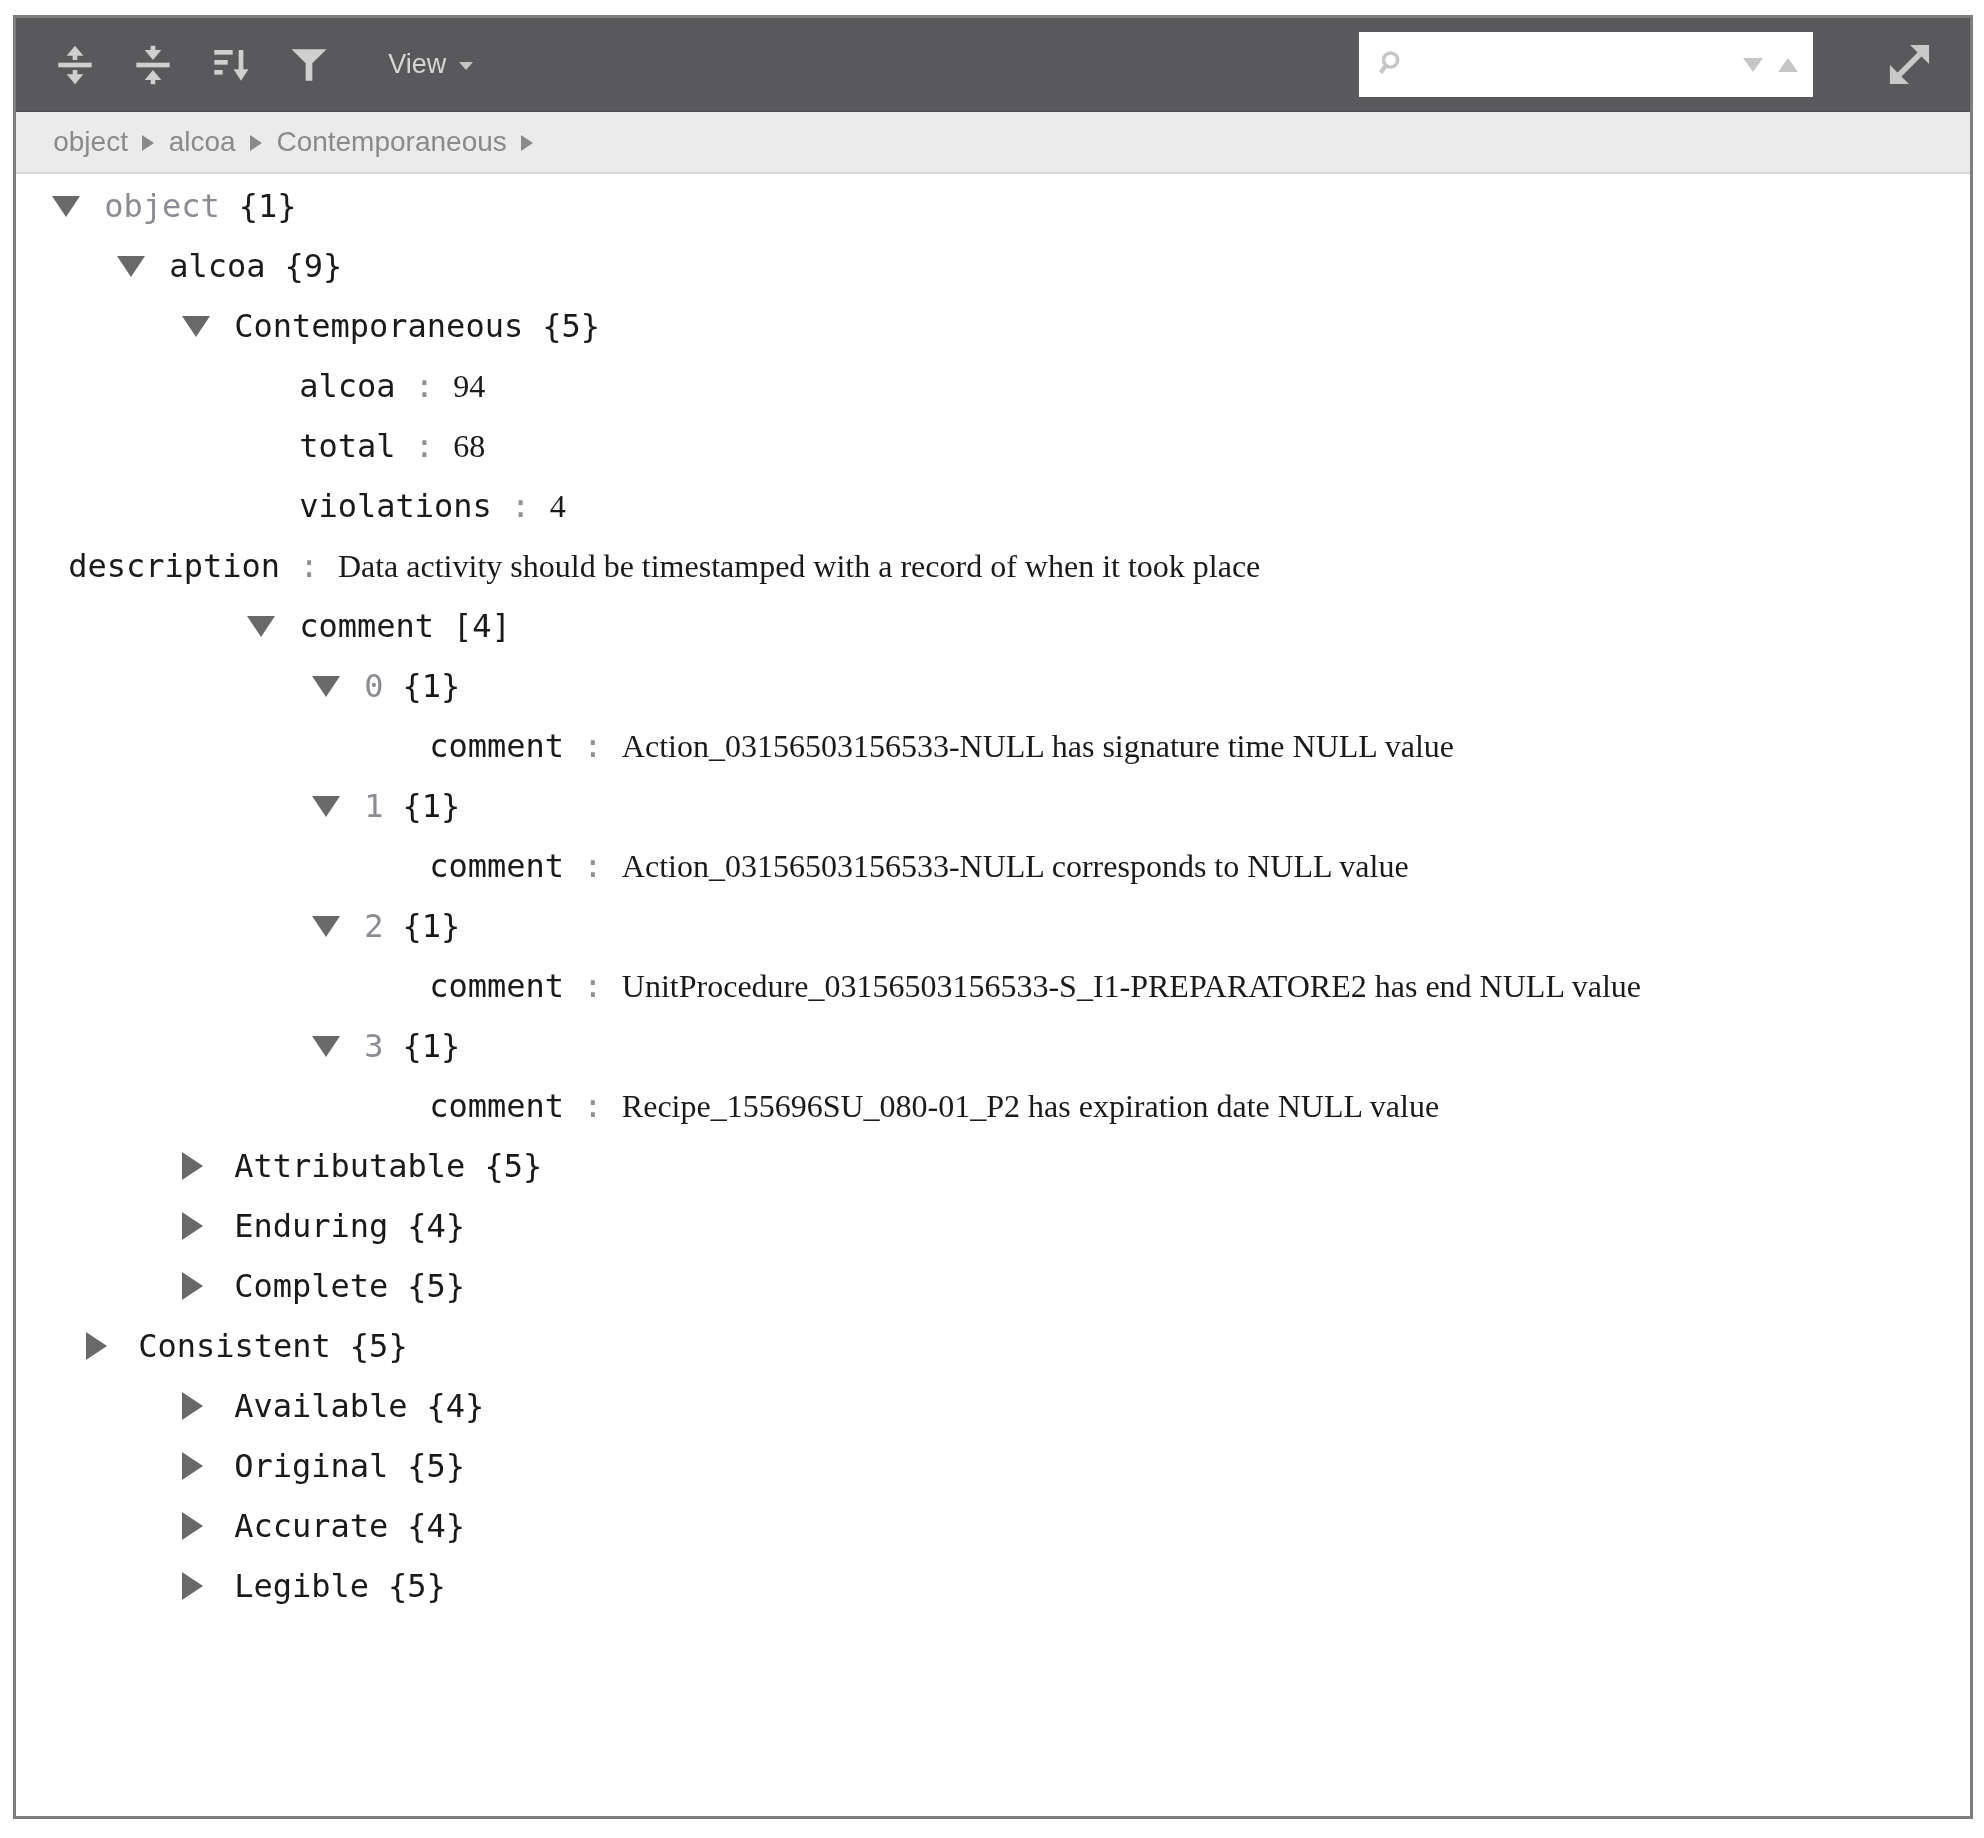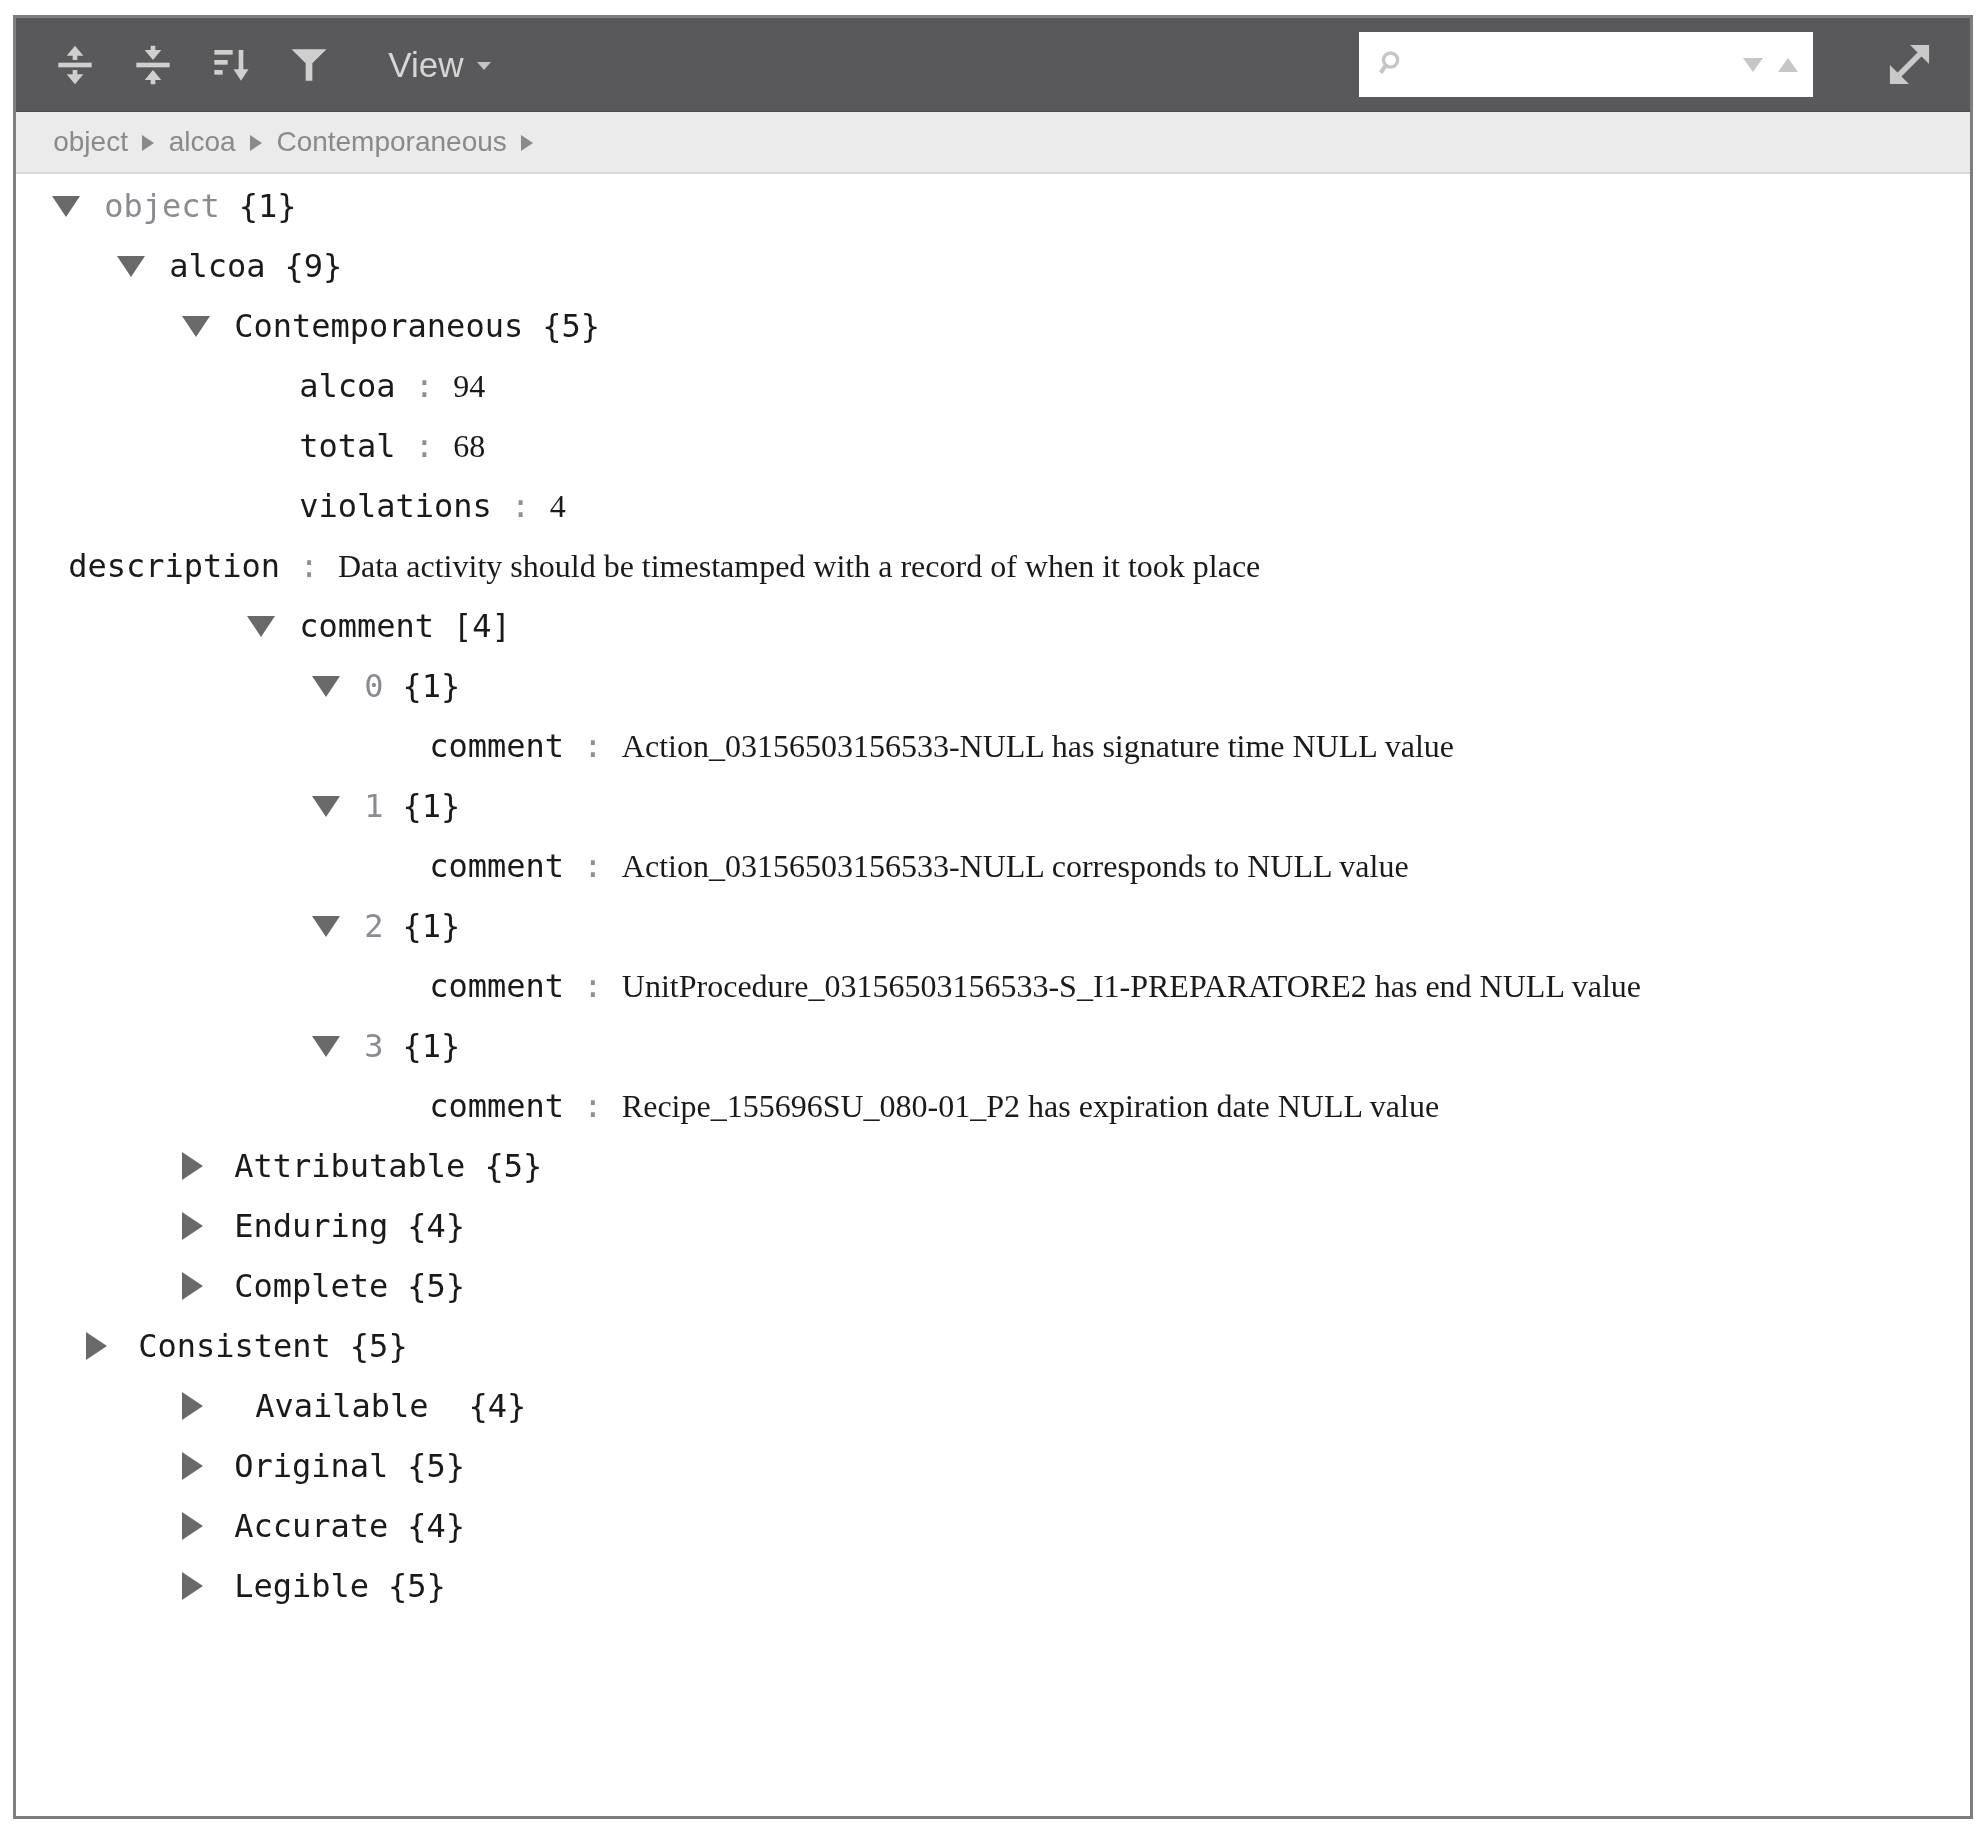--- a/index.html
+++ b/index.html
@@ -3,21 +3,21 @@
 <meta charset="utf-8">
 <style>
   html,body{margin:0;padding:0;background:#ffffff;}
   body{width:1985px;height:1839px;position:relative;font-family:"Liberation Sans",sans-serif;}
   .widget{position:absolute;left:13.2px;top:15px;width:1954px;height:1798px;border:3px solid #7e7e7e;background:#ffffff;overflow:hidden;}
 
   
   .toolbar{height:94px;background:#59595b;display:flex;align-items:center;padding:0 33px 0 39px;box-sizing:border-box;border-bottom:0.6px solid #4c4c4e;}
   .tb-btn{width:40px;height:46px;margin-right:38px;background:transparent;border:none;padding:0;display:flex;align-items:center;justify-content:center;cursor:pointer;}
   .tb-btn svg{width:40px;height:40px;fill:#cfcfcf;}
-  .view-menu{margin-left:15px;display:flex;align-items:center;gap:13.2px;color:#d6d6d6;font-size:35px;cursor:pointer;background:transparent;border:none;font-family:"Liberation Sans",sans-serif;}
+  .view-menu{margin-left:15px;display:flex;align-items:center;gap:13.2px;color:#d6d6d6;font-size:27px;cursor:pointer;background:transparent;border:none;font-family:"Liberation Sans",sans-serif;}
   .caret-down{width:0;height:0;border-left:7.2px solid transparent;border-right:7.2px solid transparent;border-top:8.4px solid #c4c4c4;margin-top:3.6px;}
   .tb-spacer{flex:1;}
   .search-box{width:454px;height:65px;background:#ffffff;display:flex;align-items:center;padding:0 15.6px;box-sizing:border-box;margin-right:69px;}
   .search-box svg{width:34px;height:36px;flex:0 0 auto;}
   .search-input{flex:1;min-width:0;border:none;outline:none;background:transparent;font-size:26.5px;color:#333;font-family:"Liberation Sans",sans-serif;height:90%;}
   .tri-down{width:0;height:0;border-left:10.2px solid transparent;border-right:10.2px solid transparent;border-top:14.4px solid #c6c6c6;cursor:pointer;}
   .tri-up{width:0;height:0;border-left:10.2px solid transparent;border-right:10.2px solid transparent;border-bottom:14.4px solid #c6c6c6;margin-left:14.4px;cursor:pointer;}
   .fs-btn{width:55px;height:55px;background:transparent;border:none;padding:0;display:flex;align-items:center;justify-content:center;cursor:pointer;}
   .fs-btn svg{width:47px;height:47px;fill:#c9c9c9;stroke:#c9c9c9;}
 
@@ -126,20 +126,20 @@
       <div class="row" style="padding-left: 296px;"><span class="toggle"><span class="tgl-exp"></span></span><span class="key readonly">1</span><span class="count">{1}</span></div>
       <div class="row" style="padding-left: 361px;"><span class="toggle"></span><span class="key">comment</span><span class="sep"> : </span><span class="value">Action_03156503156533-NULL corresponds to NULL value</span></div>
       <div class="row" style="padding-left: 296px;"><span class="toggle"><span class="tgl-exp"></span></span><span class="key readonly">2</span><span class="count">{1}</span></div>
       <div class="row" style="padding-left: 361px;"><span class="toggle"></span><span class="key">comment</span><span class="sep"> : </span><span class="value">UnitProcedure_03156503156533-S_I1-PREPARATORE2 has end NULL value</span></div>
       <div class="row" style="padding-left: 296px;"><span class="toggle"><span class="tgl-exp"></span></span><span class="key readonly">3</span><span class="count">{1}</span></div>
       <div class="row" style="padding-left: 361px;"><span class="toggle"></span><span class="key">comment</span><span class="sep"> : </span><span class="value">Recipe_155696SU_080-01_P2 has expiration date NULL value</span></div>
       <div class="row" style="padding-left: 166px;"><span class="toggle"><span class="tgl-col"></span></span><span class="key">Attributable</span><span class="count">{5}</span></div>
       <div class="row" style="padding-left: 166px;"><span class="toggle"><span class="tgl-col"></span></span><span class="key">Enduring</span><span class="count">{4}</span></div>
       <div class="row" style="padding-left: 166px;"><span class="toggle"><span class="tgl-col"></span></span><span class="key">Complete</span><span class="count">{5}</span></div>
       <div class="row" style="padding-left: 70px;"><span class="toggle"><span class="tgl-col"></span></span><span class="key">Consistent</span><span class="count">{5}</span></div>
-      <div class="row" style="padding-left: 166px; gap: 21px;"><span class="toggle"><span class="tgl-col"></span></span><span class="key">Available</span><span class="count">{4}</span></div>
+      <div class="row" style="padding-left: 166px;"><span class="toggle"><span class="tgl-col"></span></span><span class="key">Available</span><span class="count">{4}</span></div>
       <div class="row" style="padding-left: 166px;"><span class="toggle"><span class="tgl-col"></span></span><span class="key">Original</span><span class="count">{5}</span></div>
       <div class="row" style="padding-left: 166px;"><span class="toggle"><span class="tgl-col"></span></span><span class="key">Accurate</span><span class="count">{4}</span></div>
       <div class="row" style="padding-left: 166px;"><span class="toggle"><span class="tgl-col"></span></span><span class="key">Legible</span><span class="count">{5}</span></div>
     </div>
 
 </div>
 
 
 </body></html>

